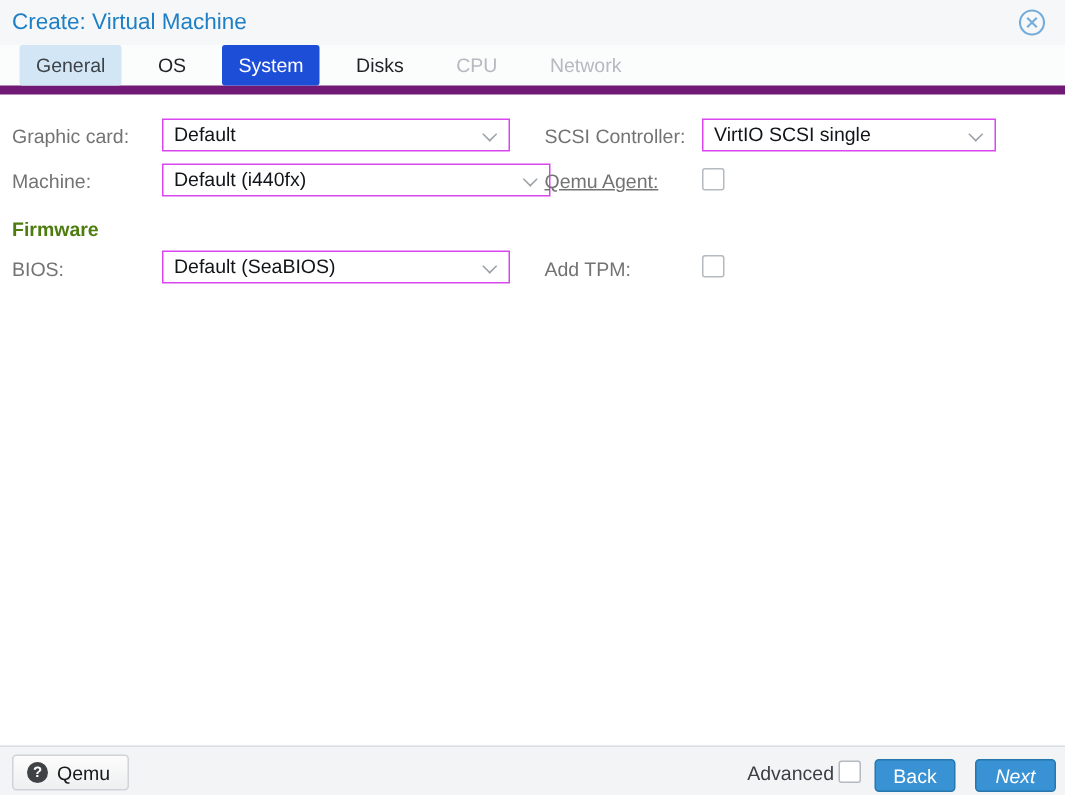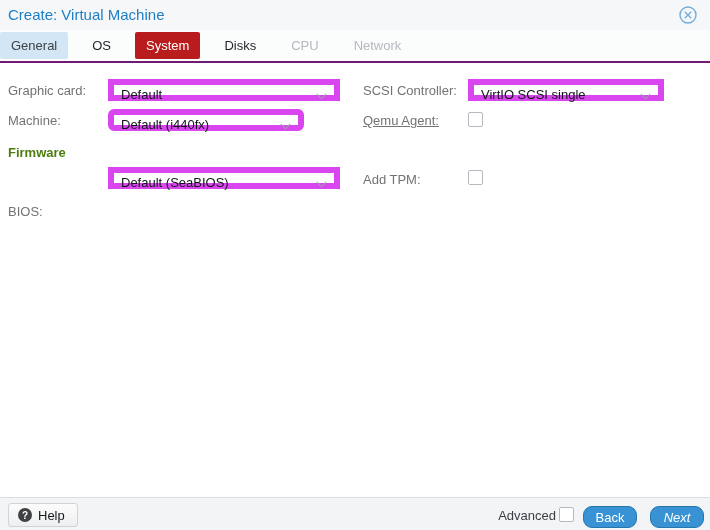--- a/index.html
+++ b/index.html
@@ -7,50 +7,50 @@
   body { font-family:"Liberation Sans", sans-serif; background:#fff; }
   .dialog { position:relative; width:710px; height:530px; background:#ffffff; overflow:hidden; }
 
   
   .titlebar { position:absolute; top:0; left:0; right:0; height:30px; background:#f6f7f8; }
   .title { position:absolute; left:8px; top:6px; font-size:15px; color:#1e7fc4; }
   .close-btn { position:absolute; right:13px; top:6px; width:18px; height:18px; cursor:pointer; }
 
   
   .tabbar { position:absolute; top:30px; left:0; right:0; height:33px; background:#fbfcfc;
-            border-bottom:2px solid #701a75; display:flex; align-items:center; padding-left:0; }
+            border-bottom:6px solid #701a75; display:flex; align-items:center; padding-left:13px; }
   .tab { font-size:13px; padding:6px 11px; margin-right:13px; border-radius:2px; white-space:nowrap; }
   .tab.visited { background:#d3e6f5; color:#3c4248; cursor:pointer; }
   .tab.normal { color:#1f2327; cursor:pointer; }
-  .tab.active { background:#b91c1c; color:#ffffff; cursor:pointer; }
+  .tab.active { background:#1d4ed8; color:#ffffff; cursor:pointer; }
   .tab.disabled { color:#b4bac0; }
 
   
   .form-label { position:absolute; font-size:13px; color:#737373; }
   .section-heading { position:absolute; font-size:13px; font-weight:bold; color:#4d7c0f; }
-  .combo { position:absolute; height:22px; background:#fff; border:6px solid #d946ef;
+  .combo { position:absolute; height:22px; background:#fff; border:1px solid #d946ef;
            font-size:13px; color:#111418; line-height:20px; padding:0 24px 0 7px; cursor:pointer; }
   .combo .chevron { position:absolute; right:9px; top:6px; width:7px; height:7px;
            border-right:1.4px solid #9aa1a8; border-bottom:1.4px solid #9aa1a8;
            transform:rotate(45deg); }
   .checkbox { position:absolute; width:15px; height:15px; background:#fff;
            border:1px solid #b4bac0; border-radius:2px; cursor:pointer; }
 
   
   .footer { position:absolute; left:0; bottom:0; width:710px; height:33px;
             background:#f3f4f5; border-top:1px solid #d9dee2; }
   .help-btn { position:absolute; left:8px; top:5px; height:24px; display:flex; align-items:center;
             gap:6px; padding:0 12px 0 9px; background:linear-gradient(#fcfcfc,#eeeff0);
             border:1px solid #cfd4d8; border-radius:3px; font-size:13px; color:#17191b; cursor:pointer; }
   .help-icon { width:14px; height:14px; border-radius:50%; background:#3f4245; color:#fff;
             font-size:10px; font-weight:bold; display:flex; align-items:center; justify-content:center; }
   .advanced-label { position:absolute; right:154px; top:10px; font-size:13px; color:#3a3f44; }
   .advanced-checkbox { right:136px; top:9px; }
   .btn-primary { position:absolute; top:8px; width:54px; height:22px; background:#3892d4;
-            border:1px solid #2577ad; border-radius:9px; color:#ffffff; font-size:13px;
+            border:1px solid #2577ad; border-radius:3px; color:#ffffff; font-size:13px;
             display:flex; align-items:center; justify-content:center; cursor:pointer; }
   .back-btn { left:583px; }
   .next-btn { left:650px;font-style:italic; }
 </style>
 </head>
 <body>
 
 <div class="dialog">
 
   <div class="titlebar">
@@ -81,44 +81,44 @@
       <span class="chevron"></span>
     </div>
 
     <div class="form-label" style="left:363px; top:83px;">SCSI Controller:</div>
     <div class="combo" style="left:468px; top:79px; width:196px;">
       <span>VirtIO SCSI single</span>
       <span class="chevron"></span>
     </div>
 
     <div class="form-label" style="left:8px; top:113px;">Machine:</div>
-    <div class="combo" style="left:108px; top:109px; width:196px;border-radius:6px;">
+    <div class="combo" style="left:108px; top:109px; width:259px;">
       <span>Default (i440fx)</span>
       <span class="chevron"></span>
     </div>
 
     <div class="form-label" style="left:363px; top:113px;text-decoration:underline;">Qemu Agent:</div>
     <div class="checkbox" style="left:468px; top:112px;"></div>
 
     <div class="section-heading" style="left:8px; top:145px;">Firmware</div>
 
-    <div class="form-label" style="left:8px; top:172px;margin-top:32px;">BIOS:</div>
+    <div class="form-label" style="left:8px; top:172px;">BIOS:</div>
     <div class="combo" style="left:108px; top:167px; width:232px;">
       <span>Default (SeaBIOS)</span>
       <span class="chevron"></span>
     </div>
 
     <div class="form-label" style="left:363px; top:172px;">Add TPM:</div>
     <div class="checkbox" style="left:468px; top:170px;"></div>
   </div>
 
   <div class="footer">
     <div class="help-btn">
       <span class="help-icon">?</span>
-      <span>Help</span>
+      <span>Qemu</span>
     </div>
     <div class="advanced-label">Advanced</div>
     <div class="checkbox advanced-checkbox" style="position:absolute;"></div>
     <div class="btn-primary back-btn">
       <span>Back</span>
     </div>
     <div class="btn-primary next-btn">
       <span>Next</span>
     </div>
   </div>

